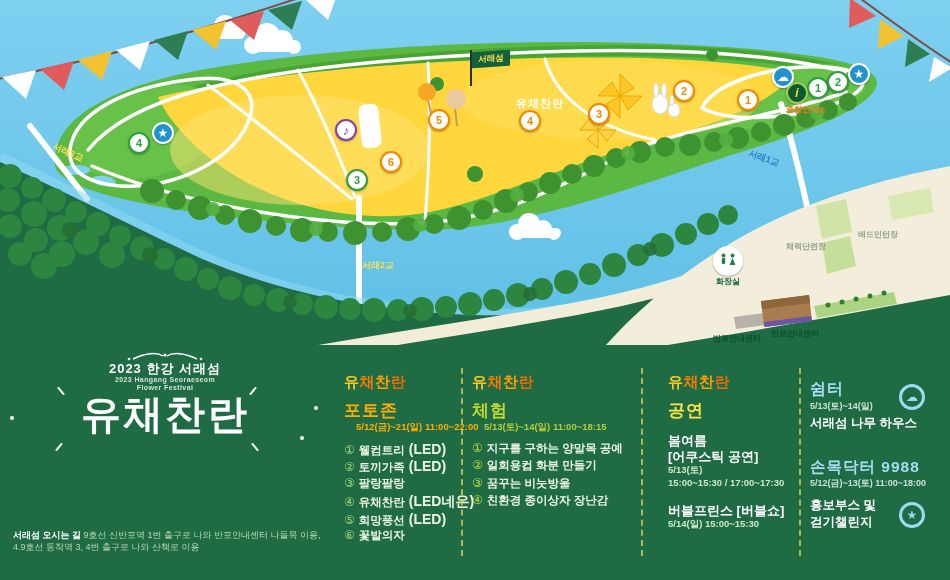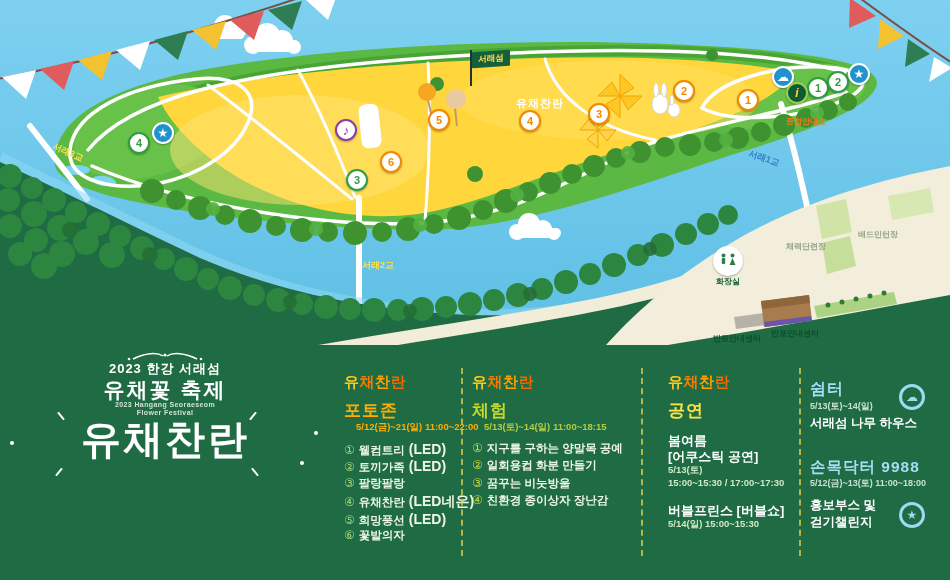--- a/index.html
+++ b/index.html
@@ -335,21 +335,21 @@
       <div class="map-label bridge-lbl" style="left:362px;top:259px;">서래2교</div>
       <div class="map-label bridge-lbl bridge3-lbl" style="left:52px;top:146px;">서래3교</div>
 
       <div class="map-label fac-lbl" style="left:776px;top:241px;width:60px;">체력단련장</div>
       <div class="map-label fac-lbl" style="left:848px;top:229px;width:60px;">배드민턴장</div>
       <div class="map-label banpo-lbl" style="left:763px;top:329px;width:64px;">반포안내센터</div>
       <div style="position:absolute;left:705px;top:334px;width:64px;">
         <div class="banpo-lbl">반포안내센터</div>
         <div class="banpo-lbl">나들목</div>
       </div>
-      <div class="map-label info-lbl" style="left:777px;top:104px;width:58px;margin-top:12px;">종합안내소</div>
+      <div class="map-label info-lbl" style="left:777px;top:104px;width:58px;">종합안내소</div>
 
       <div class="marker m-photo" style="left:737px;top:89px;">1</div>
       <div class="marker m-photo" style="left:673px;top:80px;">2</div>
       <div class="marker m-photo" style="left:588px;top:103px;">3</div>
       <div class="marker m-photo" style="left:519px;top:110px;">4</div>
       <div class="marker m-photo" style="left:428px;top:109px;">5</div>
       <div class="marker m-photo" style="left:380px;top:151px;">6</div>
 
       <div class="marker m-exp" style="left:807px;top:77px;">1</div>
       <div class="marker m-exp" style="left:827px;top:71px;">2</div>
@@ -377,35 +377,39 @@
   <div class="panel">
 
     <div class="brand">
       <svg class="brand-ornament" width="100" height="10" viewBox="0 0 100 10">
         <path d="M18,8 C30,2 42,1 48,5 M52,5 C58,1 70,2 82,8" stroke="#fff" stroke-width="1.5" fill="none"></path>
         <circle cx="50" cy="4" r="1.6" fill="#fff"></circle>
           <circle cx="14" cy="8" r="1.3" fill="#fff"></circle>
           <circle cx="86" cy="8" r="1.3" fill="#fff"></circle>
       </svg>
       <div class="brand-topline">2023 한강 서래섬</div>
-      <div class="brand-title">유채꽃 축제</div>
       <div class="brand-en">2023 Hangang Seoraeseom</div>
       <div class="brand-en">Flower Festival</div>
       <div class="brand-logo">
         <span>유채찬란</span>
         <span class="deco deco-dot" style="left:8px;top:24px;"></span>
         <span class="deco deco-dot" style="left:312px;top:14px;"></span>
         <span class="deco deco-dot" style="left:298px;top:44px;"></span>
         <span class="deco deco-tick" style="left:56px;top:50px;transform:rotate(40deg);"></span>
         <span class="deco deco-tick" style="left:252px;top:50px;transform:rotate(-40deg);"></span>
         <span class="deco deco-tick" style="left:58px;top:-6px;transform:rotate(-40deg);"></span>
         <span class="deco deco-tick" style="left:250px;top:-6px;transform:rotate(40deg);"></span>
       </div>
     </div>
 
+    <div class="directions">
+      <span class="dir-label">서래섬 오시는 길</span>
+      <span>9호선 신반포역 1번 출구로 나와 반포안내센터 나들목 이용,</span>
+      <span>4.9호선 동작역 3, 4번 출구로 나와 산책로 이용</span>
+    </div>
 
     <div class="col ph" style="left:344px;width:116px;">
       <div class="col-logo">
         <span class="lc0">유</span><span class="lc1">채</span><span class="lc2">찬</span><span class="lc3">란</span>
       </div>
       <div class="col-title">포토존</div>
       <div class="col-date">5/12(금)~21(일) 11:00~22:00</div>
       <div class="items">
         <div class="item">
             <span class="i-num">①</span>

